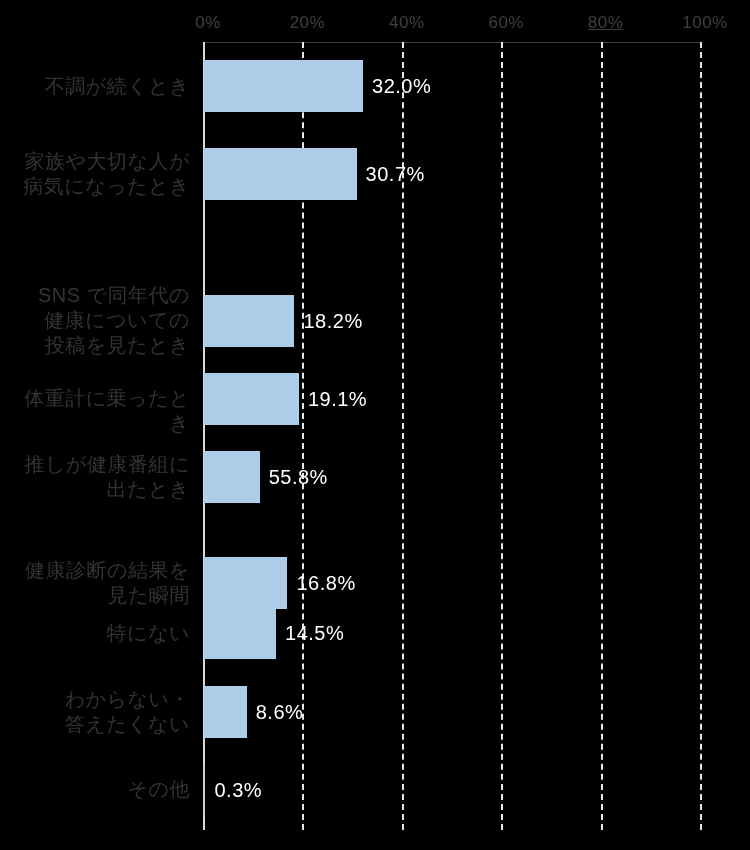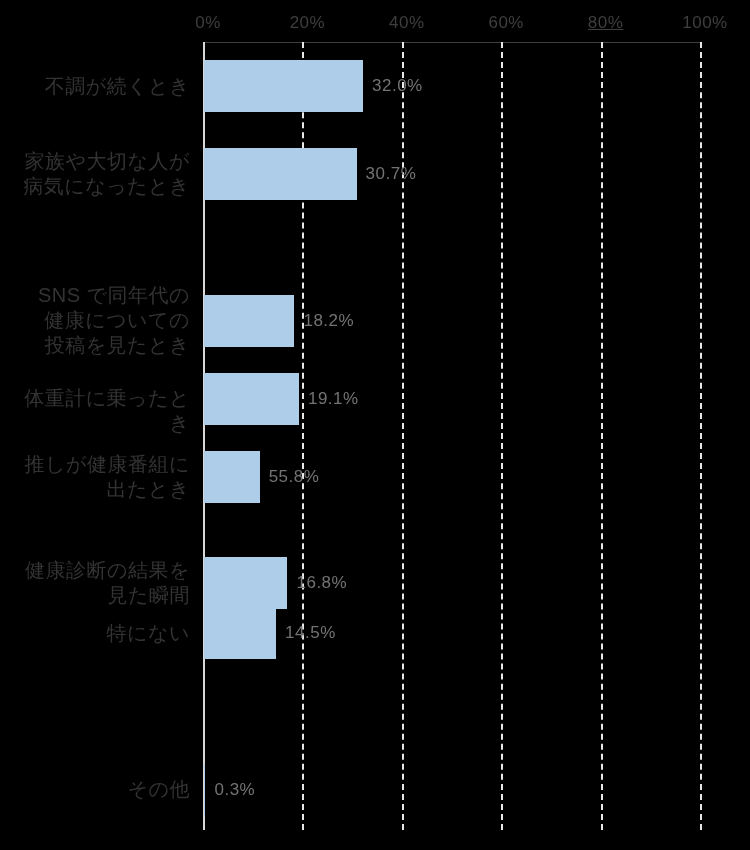--- a/index.html
+++ b/index.html
@@ -97,23 +97,23 @@
     white-space: pre-line;
   }
   .bar {
     position: absolute;
     left: 204px;
     background: #aecde8;
     height: 52px;
   }
   .bar-value {
     position: absolute;
-    font-size: 17px;
+    font-size: 20px;
     line-height: 52px;
-    color: #737373;
+    color: #ffffff;
     letter-spacing: 0.5px;
     white-space: nowrap;
   }
 </style>
 </head>
 <body>
 
 <div id="chart-root">
 
   <div class="x-axis-labels">
@@ -169,20 +169,26 @@
         <div class="row-label" style="top: 1px;">健康診断の結果を
 見た瞬間</div>
         <div class="bar" style="width: 83.496px; background: rgb(174, 205, 232);"></div>
         <div class="bar-value" style="left: 296.496px;">16.8%</div>
       </div>
       <div class="chart-row" style="top: 607.4px; height: 52px;">
         <div class="row-label" style="top: 13.5px;">特にない</div>
         <div class="bar" style="width: 72.065px; background: rgb(174, 205, 232);"></div>
         <div class="bar-value" style="left: 285.065px;">14.5%</div>
       </div>
+      <div class="chart-row" style="top: 685.6px; height: 52px;">
+        <div class="row-label" style="top: 1px;">わからない・
+答えたくない</div>
+        <div class="bar" style="width: 42.742px; background: rgb(174, 205, 232);"></div>
+        <div class="bar-value" style="left: 255.742px;">8.6%</div>
+      </div>
       <div class="chart-row" style="top: 763.8px; height: 52px;">
         <div class="row-label" style="top: 13.5px;">その他</div>
         <div class="bar" style="width: 1.491px; background: rgb(174, 205, 232);"></div>
         <div class="bar-value" style="left: 214.491px;">0.3%</div>
       </div>
     </div>
 
 </div>
 
 </body></html>

